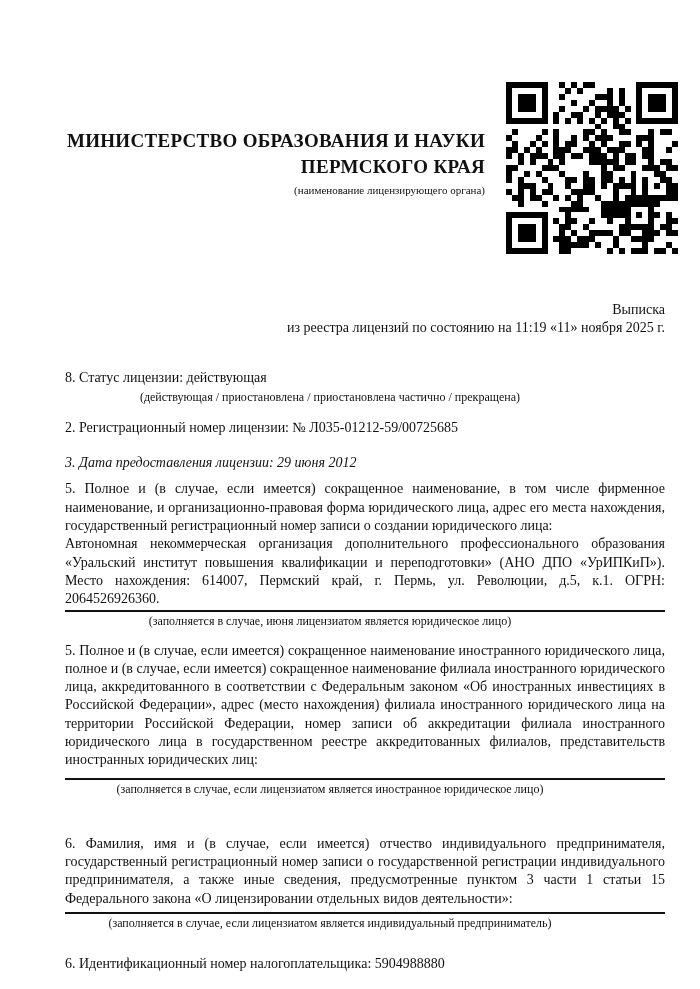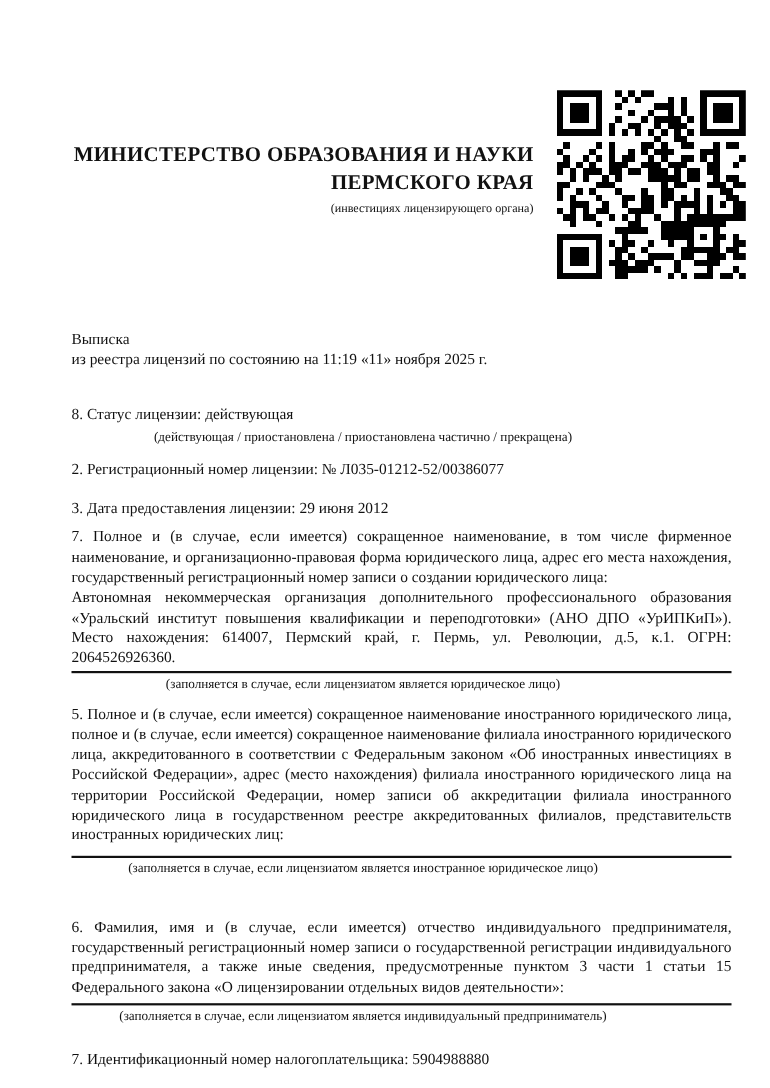--- a/index.html
+++ b/index.html
@@ -42,21 +42,21 @@
     left: 506px;
     top: 82px;
     width: 172px;
     height: 172px;
   }
   .qr-box svg { width: 100%; height: 100%; display: block; }
 
   
   .doc-title {
     margin-top: 104px;
-    text-align: left;
+    text-align: right;
     font-size: 14px;
     line-height: 18.3px;
   }
   .doc-title p { margin: 0; }
 
   
   .item { font-size: 14px; line-height: 18.3px; }
   .item p { margin: 0; }
   .line-text { text-align: left; }
   .para { text-align: justify; }
@@ -68,21 +68,21 @@
     margin-top: 2px !important;
   }
   .rule {
     height: 0;
     border-top: 2px solid #111111;
   }
 
   .sec-1 { margin-top: 31px; }
   .sec-1 .caption { margin-top: 3px !important; }
   .sec-2 { margin-top: 15px; }
-  .sec-3 { margin-top: 17px; }
+  .sec-3 { margin-top: 17px; font-style: italic; }
   .sec-4 { margin-top: 8px; }
   .sec-4 .rule { margin-top: 1px; }
   .sec-5 { margin-top: 14px; }
   .sec-5 .rule { margin-top: 8px; }
   .sec-6 { margin-top: 39px; }
   .sec-6 .rule { margin-top: 4px; }
   .sec-7 { margin-top: 25px; }
 
   .page-number {
     margin-top: 13px;
@@ -505,62 +505,62 @@
         <rect x="26" y="28" width="1" height="1" fill="#000000"></rect>
         <rect x="28" y="28" width="1" height="1" fill="#000000"></rect>
       </svg>
   </div>
 
   <div class="content">
 
     <div class="ministry-block">
       <div class="ministry-line">МИНИСТЕРСТВО ОБРАЗОВАНИЯ И НАУКИ</div>
       <div class="ministry-line">ПЕРМСКОГО КРАЯ</div>
-      <div class="ministry-caption">(инвестициях лицензирующего органа)</div>
+      <div class="ministry-caption">(наименование лицензирующего органа)</div>
     </div>
 
     <div class="doc-title">
       <p>Выписка</p>
       <p>из реестра лицензий по состоянию на 11:19 «11» ноября 2025 г.</p>
     </div>
 
     <section class="item sec-1">
       <p class="line-text">8. Статус лицензии: действующая</p>
       <p class="caption">(действующая / приостановлена / приостановлена частично / прекращена)</p>
     </section>
 
     <section class="item sec-2">
-      <p class="line-text">2. Регистрационный номер лицензии: № Л035-01212-52/00386077</p>
+      <p class="line-text">2. Регистрационный номер лицензии: № Л035-01212-59/00725685</p>
     </section>
 
     <section class="item sec-3">
       <p class="line-text">3. Дата предоставления лицензии: 29 июня 2012</p>
     </section>
 
     <section class="item sec-4">
-      <p class="para">7. Полное и (в случае, если имеется) сокращенное наименование, в том числе фирменное наименование, и организационно-правовая форма юридического лица, адрес его места нахождения, государственный регистрационный номер записи о создании юридического лица:</p>
+      <p class="para">5. Полное и (в случае, если имеется) сокращенное наименование, в том числе фирменное наименование, и организационно-правовая форма юридического лица, адрес его места нахождения, государственный регистрационный номер записи о создании юридического лица:</p>
       <p class="para">Автономная некоммерческая организация дополнительного профессионального образования «Уральский институт повышения квалификации и переподготовки» (АНО ДПО «УрИПКиП»). Место нахождения: 614007, Пермский край, г. Пермь, ул. Революции, д.5, к.1. ОГРН: 2064526926360.</p>
       <div class="rule"></div>
-      <p class="caption">(заполняется в случае, если лицензиатом является юридическое лицо)</p>
+      <p class="caption">(заполняется в случае, июня лицензиатом является юридическое лицо)</p>
     </section>
 
     <section class="item sec-5">
       <p class="para">5. Полное и (в случае, если имеется) сокращенное наименование иностранного юридического лица, полное и (в случае, если имеется) сокращенное наименование филиала иностранного юридического лица, аккредитованного в соответствии с Федеральным законом «Об иностранных инвестициях в Российской Федерации», адрес (место нахождения) филиала иностранного юридического лица на территории Российской Федерации, номер записи об аккредитации филиала иностранного юридического лица в государственном реестре аккредитованных филиалов, представительств иностранных юридических лиц:</p>
       <p class="para"></p>
       <div class="rule"></div>
       <p class="caption">(заполняется в случае, если лицензиатом является иностранное юридическое лицо)</p>
     </section>
 
     <section class="item sec-6">
       <p class="para">6. Фамилия, имя и (в случае, если имеется) отчество индивидуального предпринимателя, государственный регистрационный номер записи о государственной регистрации индивидуального предпринимателя, а также иные сведения, предусмотренные пунктом 3 части 1 статьи 15 Федерального закона «О лицензировании отдельных видов деятельности»:</p>
       <p class="para"></p>
       <div class="rule"></div>
       <p class="caption">(заполняется в случае, если лицензиатом является индивидуальный предприниматель)</p>
     </section>
 
     <section class="item sec-7">
-      <p class="line-text">7. Идентификационный номер налогоплательщика: 5904988880</p>
+      <p class="line-text">6. Идентификационный номер налогоплательщика: 5904988880</p>
     </section>
 
     <div class="page-number">1</div>
 
   </div>
 </div>
 
 </body></html>

